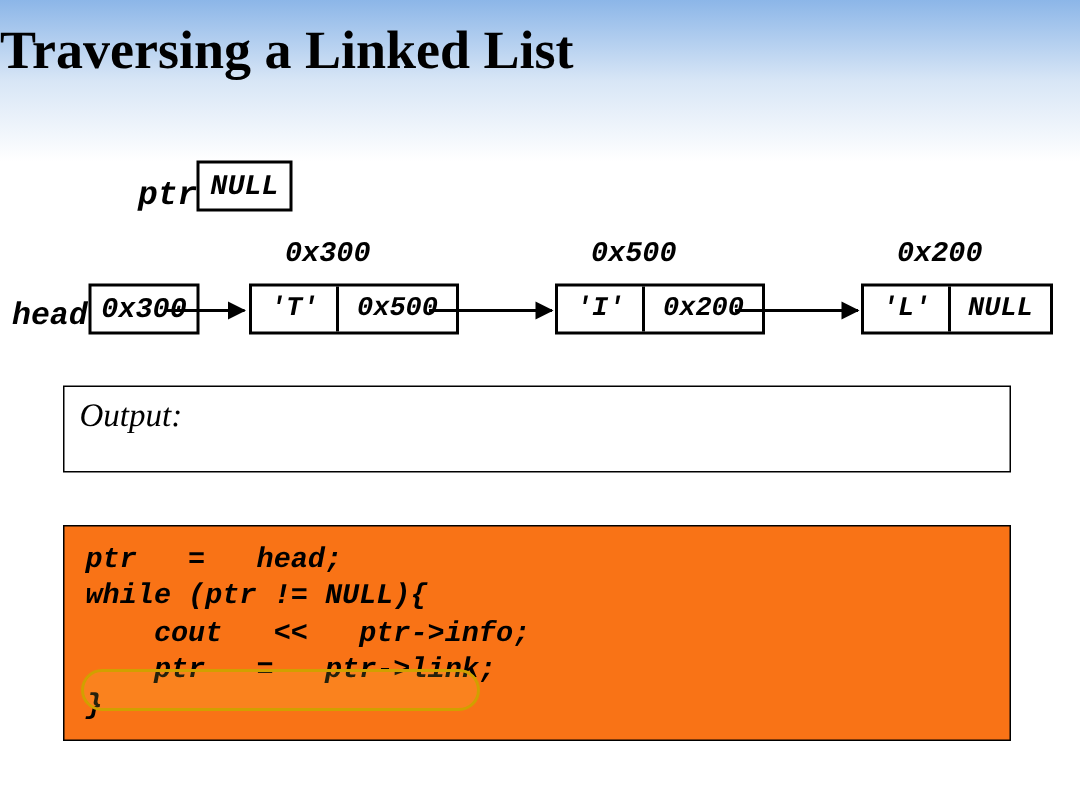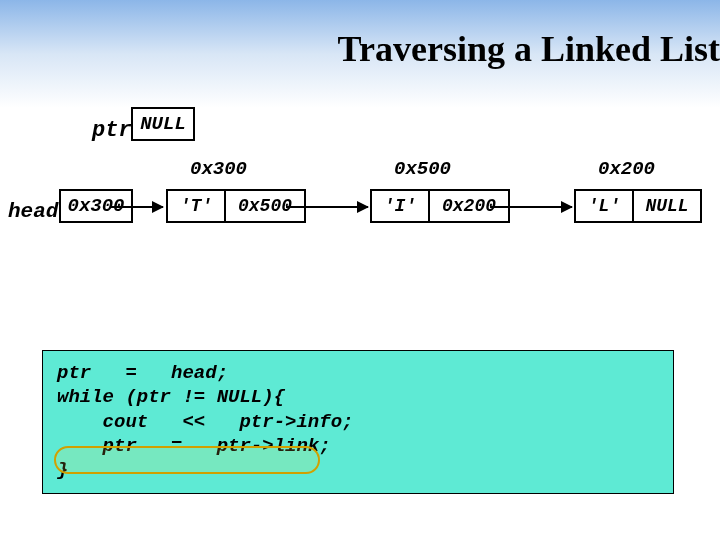--- a/index.html
+++ b/index.html
@@ -5,24 +5,24 @@
   * { box-sizing: border-box; }
   body {
     margin: 0;
     width: 720px;
     height: 540px;
     background: linear-gradient(to bottom, #8cb6e8 0%, #d8e6f6 10%, #ffffff 20%, #ffffff 100%);
     font-family: "Times New Roman", serif;
     position: relative;
   }
   .title {
-    text-align: right;
+    text-align: left;
     font-size: 36px;
     font-weight: bold;
-    padding-top: 28px;
+    padding-top: 12px;
     color: #000;
   }
   .stage {
     position: absolute;
     left: 0; top: 12px; width: 600px; height: 540px; font-style: italic;
   }
   .mono { font-family: "Courier New", monospace; font-weight: bold; }
   .lbl-ptr {
     position: absolute;
     left: 92px; top: 106px;
@@ -110,21 +110,21 @@
   }
   .code-box {
     position: absolute;
     left: 42px; top: 338px;
     width: 632px; height: 144px;
     border: 1.5px solid #000;
     padding: 10px 14px;
     font-size: 19px;
     line-height: 1.28;
     white-space: pre;
-    background: #5eead4;
+    background: #f97316;
   }
   .highlight {
     position: absolute;
     left: 54px; top: 434px;
     width: 266px; height: 28px;
     border: 2px solid #d1a000;
     border-radius: 14px;
     background: rgba(255,220,80,0.15);
   }
 </style>
@@ -159,20 +159,23 @@
     <div class="cell c2 sep mono">0x200</div>
   </div>
 
   <div class="arrow arrowC"></div>
 
   <div class="node node3">
     <div class="cell c1 mono">'L'</div>
     <div class="cell c2 sep mono">NULL</div>
   </div>
 
+  <div class="output-box">
+    <span>Output:</span>
+  </div>
 
   <div class="code-box mono">ptr   =   head;
 while (ptr != NULL){
     cout   &lt;&lt;   ptr-&gt;info;
     ptr   =   ptr-&gt;link;
 }</div>
   <div class="highlight"></div>
 
 </div>
 

